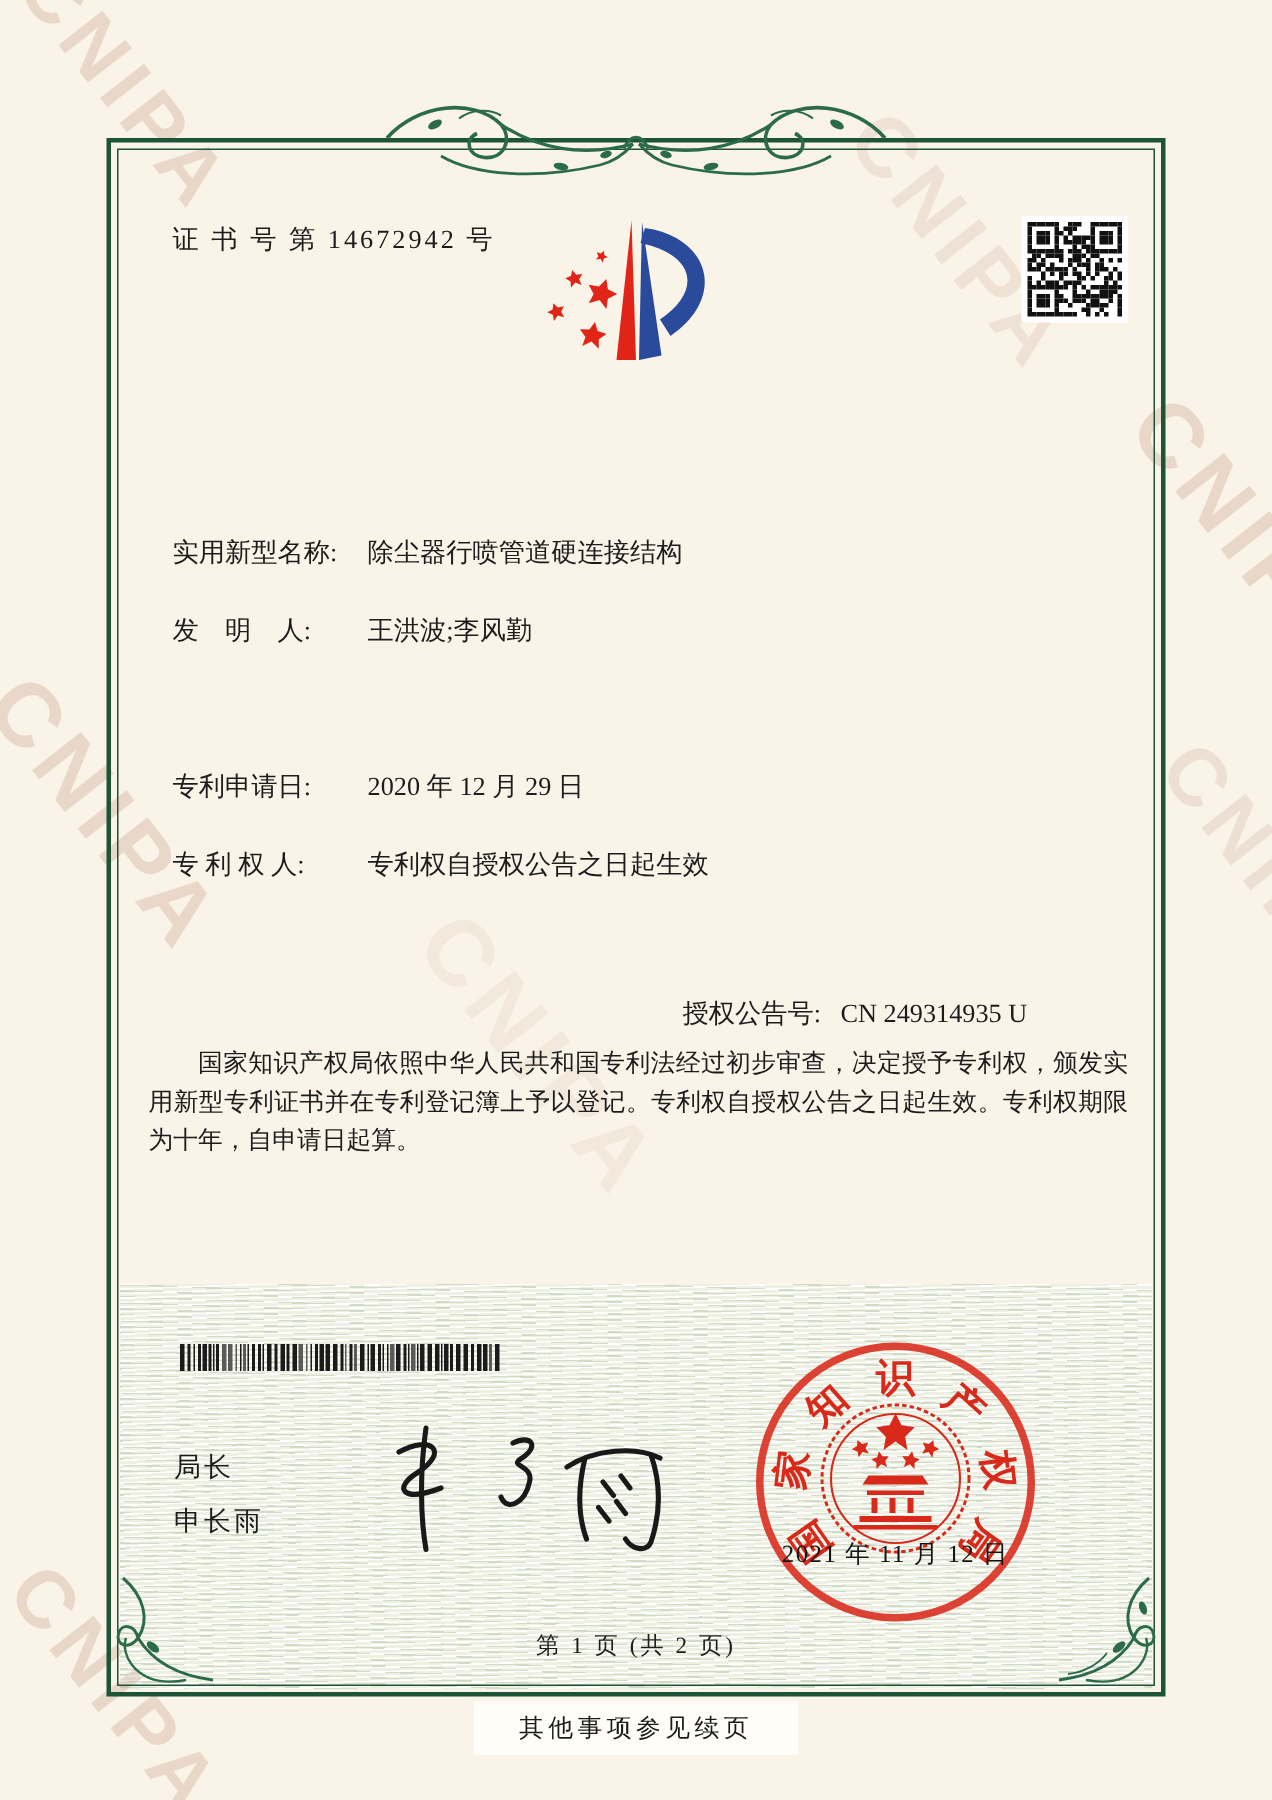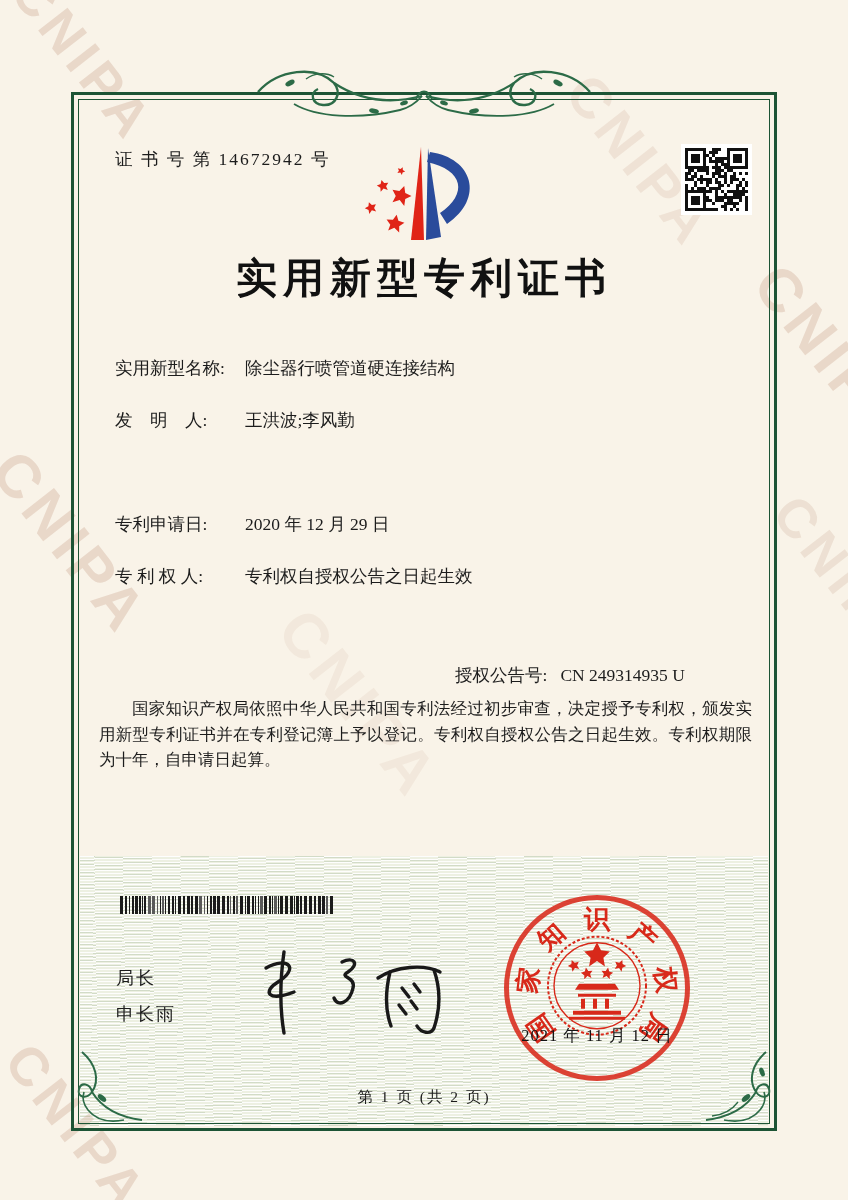--- a/index.html
+++ b/index.html
@@ -121,21 +121,20 @@
     <use href="#star" fill="#e02417" transform="translate(48,58) scale(0.62) rotate(-14)"></use>
     <use href="#star" fill="#e02417" transform="translate(66,68) scale(1.05) rotate(18)"></use>
     <use href="#star" fill="#e02417" transform="translate(36,80) scale(0.62) rotate(-20)"></use>
     <use href="#star" fill="#e02417" transform="translate(60,96) scale(0.95) rotate(10)"></use>
   </svg>
 
   <div class="qr-box">
     <div class="qr" id="qr"><b style="background:#111"></b><b style="background:#111"></b><b style="background:#111"></b><b style="background:#111"></b><b style="background:#111"></b><b style="background:#111"></b><b style="background:#111"></b><b style="background:transparent"></b><b style="background:transparent"></b><b style="background:#111"></b><b style="background:#111"></b><b style="background:#111"></b><b style="background:transparent"></b><b style="background:transparent"></b><b style="background:#111"></b><b style="background:#111"></b><b style="background:#111"></b><b style="background:#111"></b><b style="background:#111"></b><b style="background:#111"></b><b style="background:#111"></b><b style="background:#111"></b><b style="background:transparent"></b><b style="background:transparent"></b><b style="background:transparent"></b><b style="background:transparent"></b><b style="background:transparent"></b><b style="background:#111"></b><b style="background:transparent"></b><b style="background:#111"></b><b style="background:#111"></b><b style="background:#111"></b><b style="background:transparent"></b><b style="background:transparent"></b><b style="background:transparent"></b><b style="background:#111"></b><b style="background:transparent"></b><b style="background:transparent"></b><b style="background:transparent"></b><b style="background:transparent"></b><b style="background:transparent"></b><b style="background:#111"></b><b style="background:#111"></b><b style="background:transparent"></b><b style="background:#111"></b><b style="background:#111"></b><b style="background:#111"></b><b style="background:transparent"></b><b style="background:#111"></b><b style="background:#111"></b><b style="background:transparent"></b><b style="background:#111"></b><b style="background:transparent"></b><b style="background:transparent"></b><b style="background:transparent"></b><b style="background:transparent"></b><b style="background:#111"></b><b style="background:transparent"></b><b style="background:#111"></b><b style="background:#111"></b><b style="background:#111"></b><b style="background:transparent"></b><b style="background:#111"></b><b style="background:#111"></b><b style="background:transparent"></b><b style="background:#111"></b><b style="background:#111"></b><b style="background:#111"></b><b style="background:transparent"></b><b style="background:#111"></b><b style="background:transparent"></b><b style="background:#111"></b><b style="background:transparent"></b><b style="background:#111"></b><b style="background:#111"></b><b style="background:#111"></b><b style="background:#111"></b><b style="background:#111"></b><b style="background:transparent"></b><b style="background:#111"></b><b style="background:#111"></b><b style="background:#111"></b><b style="background:transparent"></b><b style="background:#111"></b><b style="background:#111"></b><b style="background:transparent"></b><b style="background:#111"></b><b style="background:#111"></b><b style="background:#111"></b><b style="background:transparent"></b><b style="background:#111"></b><b style="background:transparent"></b><b style="background:#111"></b><b style="background:#111"></b><b style="background:#111"></b><b style="background:#111"></b><b style="background:#111"></b><b style="background:transparent"></b><b style="background:#111"></b><b style="background:transparent"></b><b style="background:#111"></b><b style="background:#111"></b><b style="background:#111"></b><b style="background:transparent"></b><b style="background:#111"></b><b style="background:#111"></b><b style="background:transparent"></b><b style="background:transparent"></b><b style="background:transparent"></b><b style="background:transparent"></b><b style="background:transparent"></b><b style="background:#111"></b><b style="background:transparent"></b><b style="background:transparent"></b><b style="background:transparent"></b><b style="background:#111"></b><b style="background:transparent"></b><b style="background:#111"></b><b style="background:#111"></b><b style="background:#111"></b><b style="background:transparent"></b><b style="background:transparent"></b><b style="background:transparent"></b><b style="background:transparent"></b><b style="background:transparent"></b><b style="background:#111"></b><b style="background:#111"></b><b style="background:#111"></b><b style="background:#111"></b><b style="background:#111"></b><b style="background:#111"></b><b style="background:#111"></b><b style="background:#111"></b><b style="background:#111"></b><b style="background:transparent"></b><b style="background:#111"></b><b style="background:#111"></b><b style="background:#111"></b><b style="background:transparent"></b><b style="background:#111"></b><b style="background:#111"></b><b style="background:#111"></b><b style="background:#111"></b><b style="background:#111"></b><b style="background:#111"></b><b style="background:#111"></b><b style="background:#111"></b><b style="background:transparent"></b><b style="background:#111"></b><b style="background:#111"></b><b style="background:transparent"></b><b style="background:#111"></b><b style="background:#111"></b><b style="background:#111"></b><b style="background:#111"></b><b style="background:transparent"></b><b style="background:transparent"></b><b style="background:#111"></b><b style="background:#111"></b><b style="background:#111"></b><b style="background:transparent"></b><b style="background:#111"></b><b style="background:#111"></b><b style="background:transparent"></b><b style="background:transparent"></b><b style="background:transparent"></b><b style="background:transparent"></b><b style="background:transparent"></b><b style="background:#111"></b><b style="background:#111"></b><b style="background:transparent"></b><b style="background:#111"></b><b style="background:transparent"></b><b style="background:transparent"></b><b style="background:transparent"></b><b style="background:#111"></b><b style="background:transparent"></b><b style="background:#111"></b><b style="background:#111"></b><b style="background:#111"></b><b style="background:transparent"></b><b style="background:#111"></b><b style="background:transparent"></b><b style="background:transparent"></b><b style="background:#111"></b><b style="background:transparent"></b><b style="background:#111"></b><b style="background:transparent"></b><b style="background:#111"></b><b style="background:#111"></b><b style="background:transparent"></b><b style="background:#111"></b><b style="background:#111"></b><b style="background:transparent"></b><b style="background:#111"></b><b style="background:transparent"></b><b style="background:transparent"></b><b style="background:transparent"></b><b style="background:#111"></b><b style="background:transparent"></b><b style="background:#111"></b><b style="background:#111"></b><b style="background:#111"></b><b style="background:transparent"></b><b style="background:#111"></b><b style="background:#111"></b><b style="background:transparent"></b><b style="background:transparent"></b><b style="background:transparent"></b><b style="background:transparent"></b><b style="background:#111"></b><b style="background:#111"></b><b style="background:#111"></b><b style="background:transparent"></b><b style="background:#111"></b><b style="background:#111"></b><b style="background:#111"></b><b style="background:#111"></b><b style="background:#111"></b><b style="background:transparent"></b><b style="background:#111"></b><b style="background:transparent"></b><b style="background:transparent"></b><b style="background:#111"></b><b style="background:transparent"></b><b style="background:#111"></b><b style="background:#111"></b><b style="background:#111"></b><b style="background:transparent"></b><b style="background:#111"></b><b style="background:transparent"></b><b style="background:transparent"></b><b style="background:transparent"></b><b style="background:transparent"></b><b style="background:#111"></b><b style="background:transparent"></b><b style="background:#111"></b><b style="background:transparent"></b><b style="background:#111"></b><b style="background:#111"></b><b style="background:transparent"></b><b style="background:#111"></b><b style="background:#111"></b><b style="background:transparent"></b><b style="background:#111"></b><b style="background:transparent"></b><b style="background:#111"></b><b style="background:transparent"></b><b style="background:transparent"></b><b style="background:#111"></b><b style="background:transparent"></b><b style="background:#111"></b><b style="background:#111"></b><b style="background:transparent"></b><b style="background:transparent"></b><b style="background:#111"></b><b style="background:transparent"></b><b style="background:transparent"></b><b style="background:transparent"></b><b style="background:#111"></b><b style="background:transparent"></b><b style="background:transparent"></b><b style="background:transparent"></b><b style="background:#111"></b><b style="background:#111"></b><b style="background:transparent"></b><b style="background:#111"></b><b style="background:transparent"></b><b style="background:transparent"></b><b style="background:#111"></b><b style="background:#111"></b><b style="background:transparent"></b><b style="background:#111"></b><b style="background:#111"></b><b style="background:transparent"></b><b style="background:#111"></b><b style="background:transparent"></b><b style="background:#111"></b><b style="background:#111"></b><b style="background:#111"></b><b style="background:transparent"></b><b style="background:#111"></b><b style="background:#111"></b><b style="background:#111"></b><b style="background:#111"></b><b style="background:transparent"></b><b style="background:transparent"></b><b style="background:transparent"></b><b style="background:transparent"></b><b style="background:transparent"></b><b style="background:#111"></b><b style="background:transparent"></b><b style="background:#111"></b><b style="background:transparent"></b><b style="background:#111"></b><b style="background:#111"></b><b style="background:#111"></b><b style="background:#111"></b><b style="background:#111"></b><b style="background:#111"></b><b style="background:#111"></b><b style="background:#111"></b><b style="background:#111"></b><b style="background:transparent"></b><b style="background:#111"></b><b style="background:transparent"></b><b style="background:#111"></b><b style="background:transparent"></b><b style="background:#111"></b><b style="background:#111"></b><b style="background:#111"></b><b style="background:#111"></b><b style="background:#111"></b><b style="background:#111"></b><b style="background:#111"></b><b style="background:#111"></b><b style="background:transparent"></b><b style="background:transparent"></b><b style="background:transparent"></b><b style="background:transparent"></b><b style="background:transparent"></b><b style="background:#111"></b><b style="background:transparent"></b><b style="background:transparent"></b><b style="background:transparent"></b><b style="background:#111"></b><b style="background:transparent"></b><b style="background:transparent"></b><b style="background:#111"></b><b style="background:transparent"></b><b style="background:transparent"></b><b style="background:#111"></b><b style="background:#111"></b><b style="background:#111"></b><b style="background:#111"></b><b style="background:transparent"></b><b style="background:#111"></b><b style="background:transparent"></b><b style="background:#111"></b><b style="background:#111"></b><b style="background:#111"></b><b style="background:transparent"></b><b style="background:#111"></b><b style="background:#111"></b><b style="background:transparent"></b><b style="background:transparent"></b><b style="background:#111"></b><b style="background:#111"></b><b style="background:#111"></b><b style="background:#111"></b><b style="background:#111"></b><b style="background:#111"></b><b style="background:#111"></b><b style="background:#111"></b><b style="background:#111"></b><b style="background:transparent"></b><b style="background:#111"></b><b style="background:#111"></b><b style="background:transparent"></b><b style="background:#111"></b><b style="background:#111"></b><b style="background:#111"></b><b style="background:transparent"></b><b style="background:#111"></b><b style="background:#111"></b><b style="background:#111"></b><b style="background:transparent"></b><b style="background:#111"></b><b style="background:#111"></b><b style="background:#111"></b><b style="background:transparent"></b><b style="background:#111"></b><b style="background:#111"></b><b style="background:transparent"></b><b style="background:transparent"></b><b style="background:#111"></b><b style="background:transparent"></b><b style="background:#111"></b><b style="background:#111"></b><b style="background:transparent"></b><b style="background:#111"></b><b style="background:#111"></b><b style="background:#111"></b><b style="background:transparent"></b><b style="background:#111"></b><b style="background:transparent"></b><b style="background:transparent"></b><b style="background:#111"></b><b style="background:transparent"></b><b style="background:transparent"></b><b style="background:transparent"></b><b style="background:#111"></b><b style="background:#111"></b><b style="background:#111"></b><b style="background:#111"></b><b style="background:#111"></b><b style="background:transparent"></b><b style="background:transparent"></b><b style="background:#111"></b><b style="background:#111"></b><b style="background:transparent"></b><b style="background:transparent"></b><b style="background:transparent"></b><b style="background:transparent"></b><b style="background:transparent"></b><b style="background:#111"></b><b style="background:transparent"></b><b style="background:transparent"></b><b style="background:transparent"></b><b style="background:transparent"></b><b style="background:transparent"></b><b style="background:#111"></b><b style="background:#111"></b><b style="background:transparent"></b><b style="background:transparent"></b><b style="background:#111"></b><b style="background:transparent"></b><b style="background:transparent"></b><b style="background:transparent"></b><b style="background:#111"></b><b style="background:#111"></b><b style="background:#111"></b><b style="background:#111"></b><b style="background:#111"></b><b style="background:#111"></b><b style="background:#111"></b><b style="background:#111"></b><b style="background:#111"></b><b style="background:#111"></b><b style="background:#111"></b><b style="background:#111"></b><b style="background:transparent"></b><b style="background:transparent"></b><b style="background:#111"></b><b style="background:transparent"></b><b style="background:#111"></b><b style="background:transparent"></b><b style="background:#111"></b><b style="background:transparent"></b><b style="background:transparent"></b><b style="background:#111"></b></div>
   </div>
 
-  <div class="title">实用新型专利证书</div>
 
   <div class="field-row" style="top:356px;">
     <span class="fl">实用新型名称:</span><span class="fv">除尘器行喷管道硬连接结构</span>
   </div>
   <div class="field-row" style="top:408px;">
     <span class="fl">发　明　人:</span><span class="fv">王洪波;李风勤</span>
   </div>
   <div class="field-row" style="top:512px;">
     <span class="fl">专利申请日:</span><span class="fv">2020 年 12 月 29 日</span>
   </div>
@@ -193,14 +192,15 @@
         <path d="M33,66 h38 v3 h-38 z" stroke="none"></path>
         <path d="M36,71 h4 v10 h-4 z M48,71 h4 v10 h-4 z M60,71 h4 v10 h-4 z" stroke="none"></path>
         <path d="M28,83 h48 v4 h-48 z" stroke="none"></path>
         <path d="M24,89 h56 v3 h-56 z" stroke="none"></path>
       </g>
     </svg>
   </div>
   <div class="seal-date">2021 年 11 月 12 日</div>
 
   <div class="page-info">第 1 页 (共 2 页)</div>
+  <div class="cont-note">其他事项参见续页</div>
 
 </div>
 
 </body></html>

